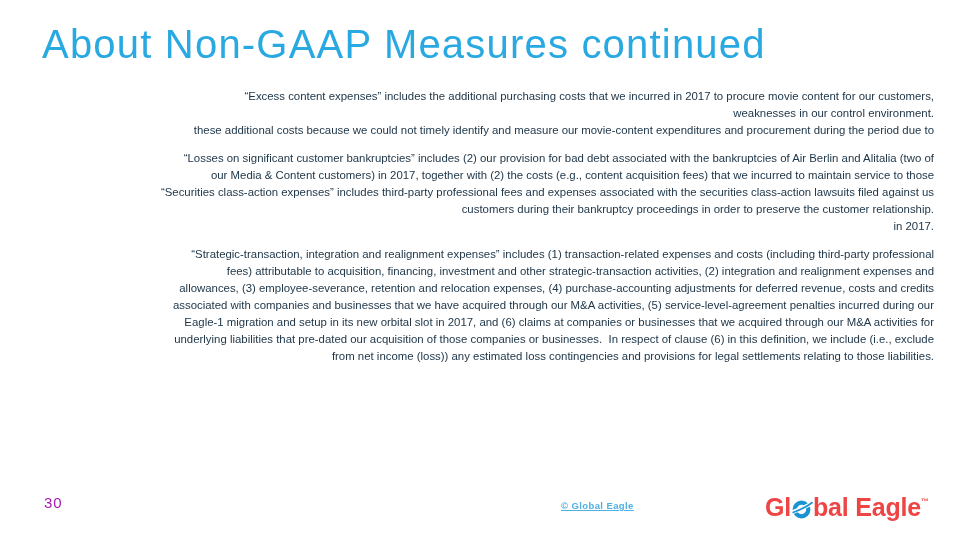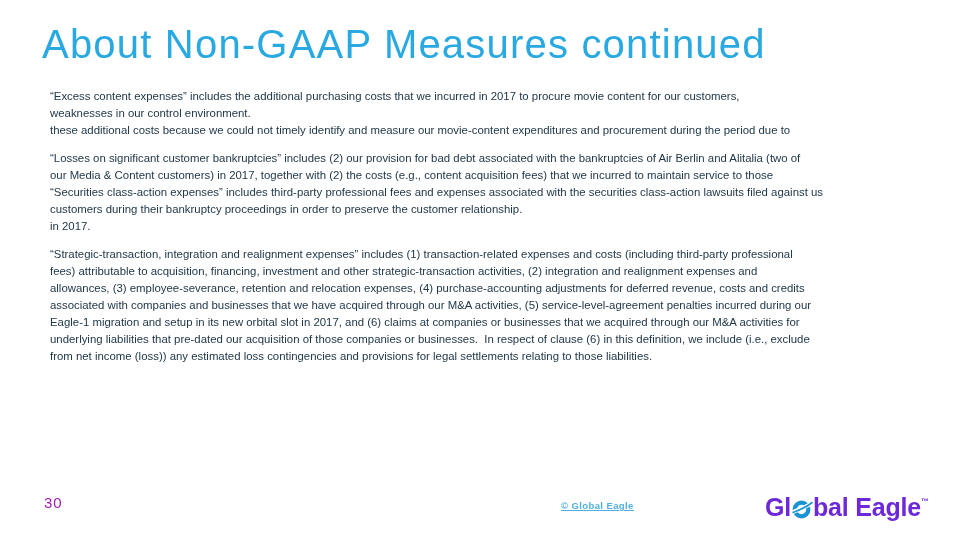--- a/index.html
+++ b/index.html
@@ -7,35 +7,36 @@
     padding: 0;
     background: #ffffff;
   }
   .slide {
     position: relative;
     width: 960px;
     height: 540px;
     background: #ffffff;
     overflow: hidden;
     font-family: "Liberation Sans", sans-serif;
+    text-align: right;
   }
   .slide-title {
     position: absolute;
     left: 42px;
     top: 22px;
     margin: 0;
     font-size: 40px;
     font-weight: 400;
     letter-spacing: 1.2px;
     color: #29a9e1;
     white-space: nowrap;
   }
   .body-text {
     position: absolute;
-    left: 50px;
+    left: 64px;
     top: 88px;
     width: 870px;
     color: #21384a;
   }
   .para {
     margin: 0 0 11.5px 0;
   }
   .para .line {
     font-size: 11.4px;
     line-height: 16.9px;
@@ -60,21 +61,21 @@
     text-decoration: underline;
   }
   .logo {
     position: absolute;
     right: 31px;
     top: 489px;
     font-size: 25px;
     line-height: 26px;
     font-weight: bold;
     letter-spacing: -0.2px;
-    color: #6d28d9;
+    color: #ef4444;
     white-space: nowrap;
   }
   .logo .o-glyph {
     display: inline-block;
     width: 21px;
     height: 20px;
     vertical-align: -2.5px;
     margin: 0 0.5px;
   }
   .logo .tm {

